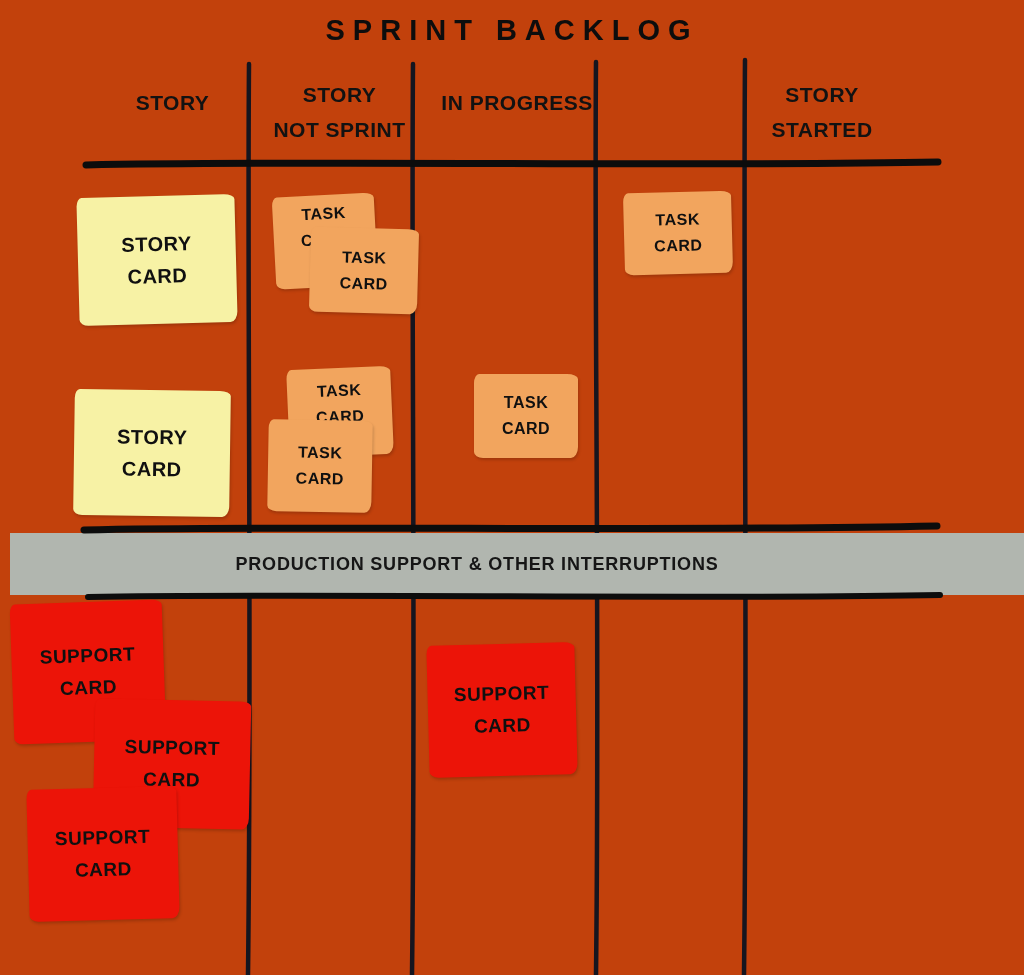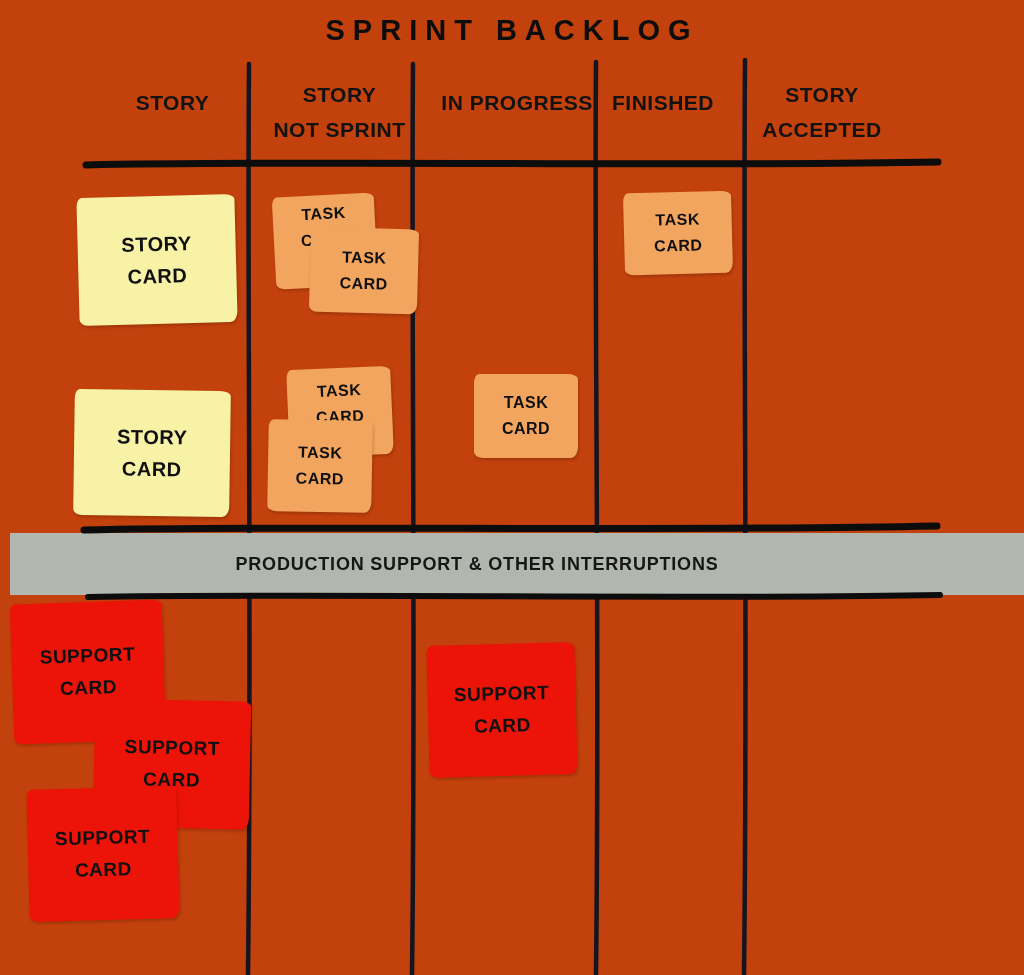--- a/index.html
+++ b/index.html
@@ -86,26 +86,23 @@
   <div class="col-header ch-0">
     <span>STORY</span>
   </div>
   <div class="col-header ch-1">
     <span>STORY</span>
     <span>NOT SPRINT</span>
   </div>
   <div class="col-header ch-2">
     <span>IN PROGRESS</span>
   </div>
-  <div class="col-header ch-3">
-    <span>FINISHED</span>
-  </div>
   <div class="col-header ch-4">
     <span>STORY</span>
-    <span>ACCEPTED</span>
+    <span>STARTED</span>
   </div>
 
   <svg class="vlines" viewBox="0 0 1024 975" xmlns="http://www.w3.org/2000/svg">
     <path d="M249,64 C247,300 252,640 248,975" stroke="#15151f" stroke-width="4.5" fill="none" stroke-linecap="round"></path>
     <path d="M413,64 C411,300 416,650 412,975" stroke="#15151f" stroke-width="4.5" fill="none" stroke-linecap="round"></path>
     <path d="M596,62 C594,300 600,640 596,975" stroke="#15151f" stroke-width="4.5" fill="none" stroke-linecap="round"></path>
     <path d="M745,60 C743,300 748,640 744,975" stroke="#15151f" stroke-width="4.5" fill="none" stroke-linecap="round"></path>
   </svg>
 
   <div class="band">

